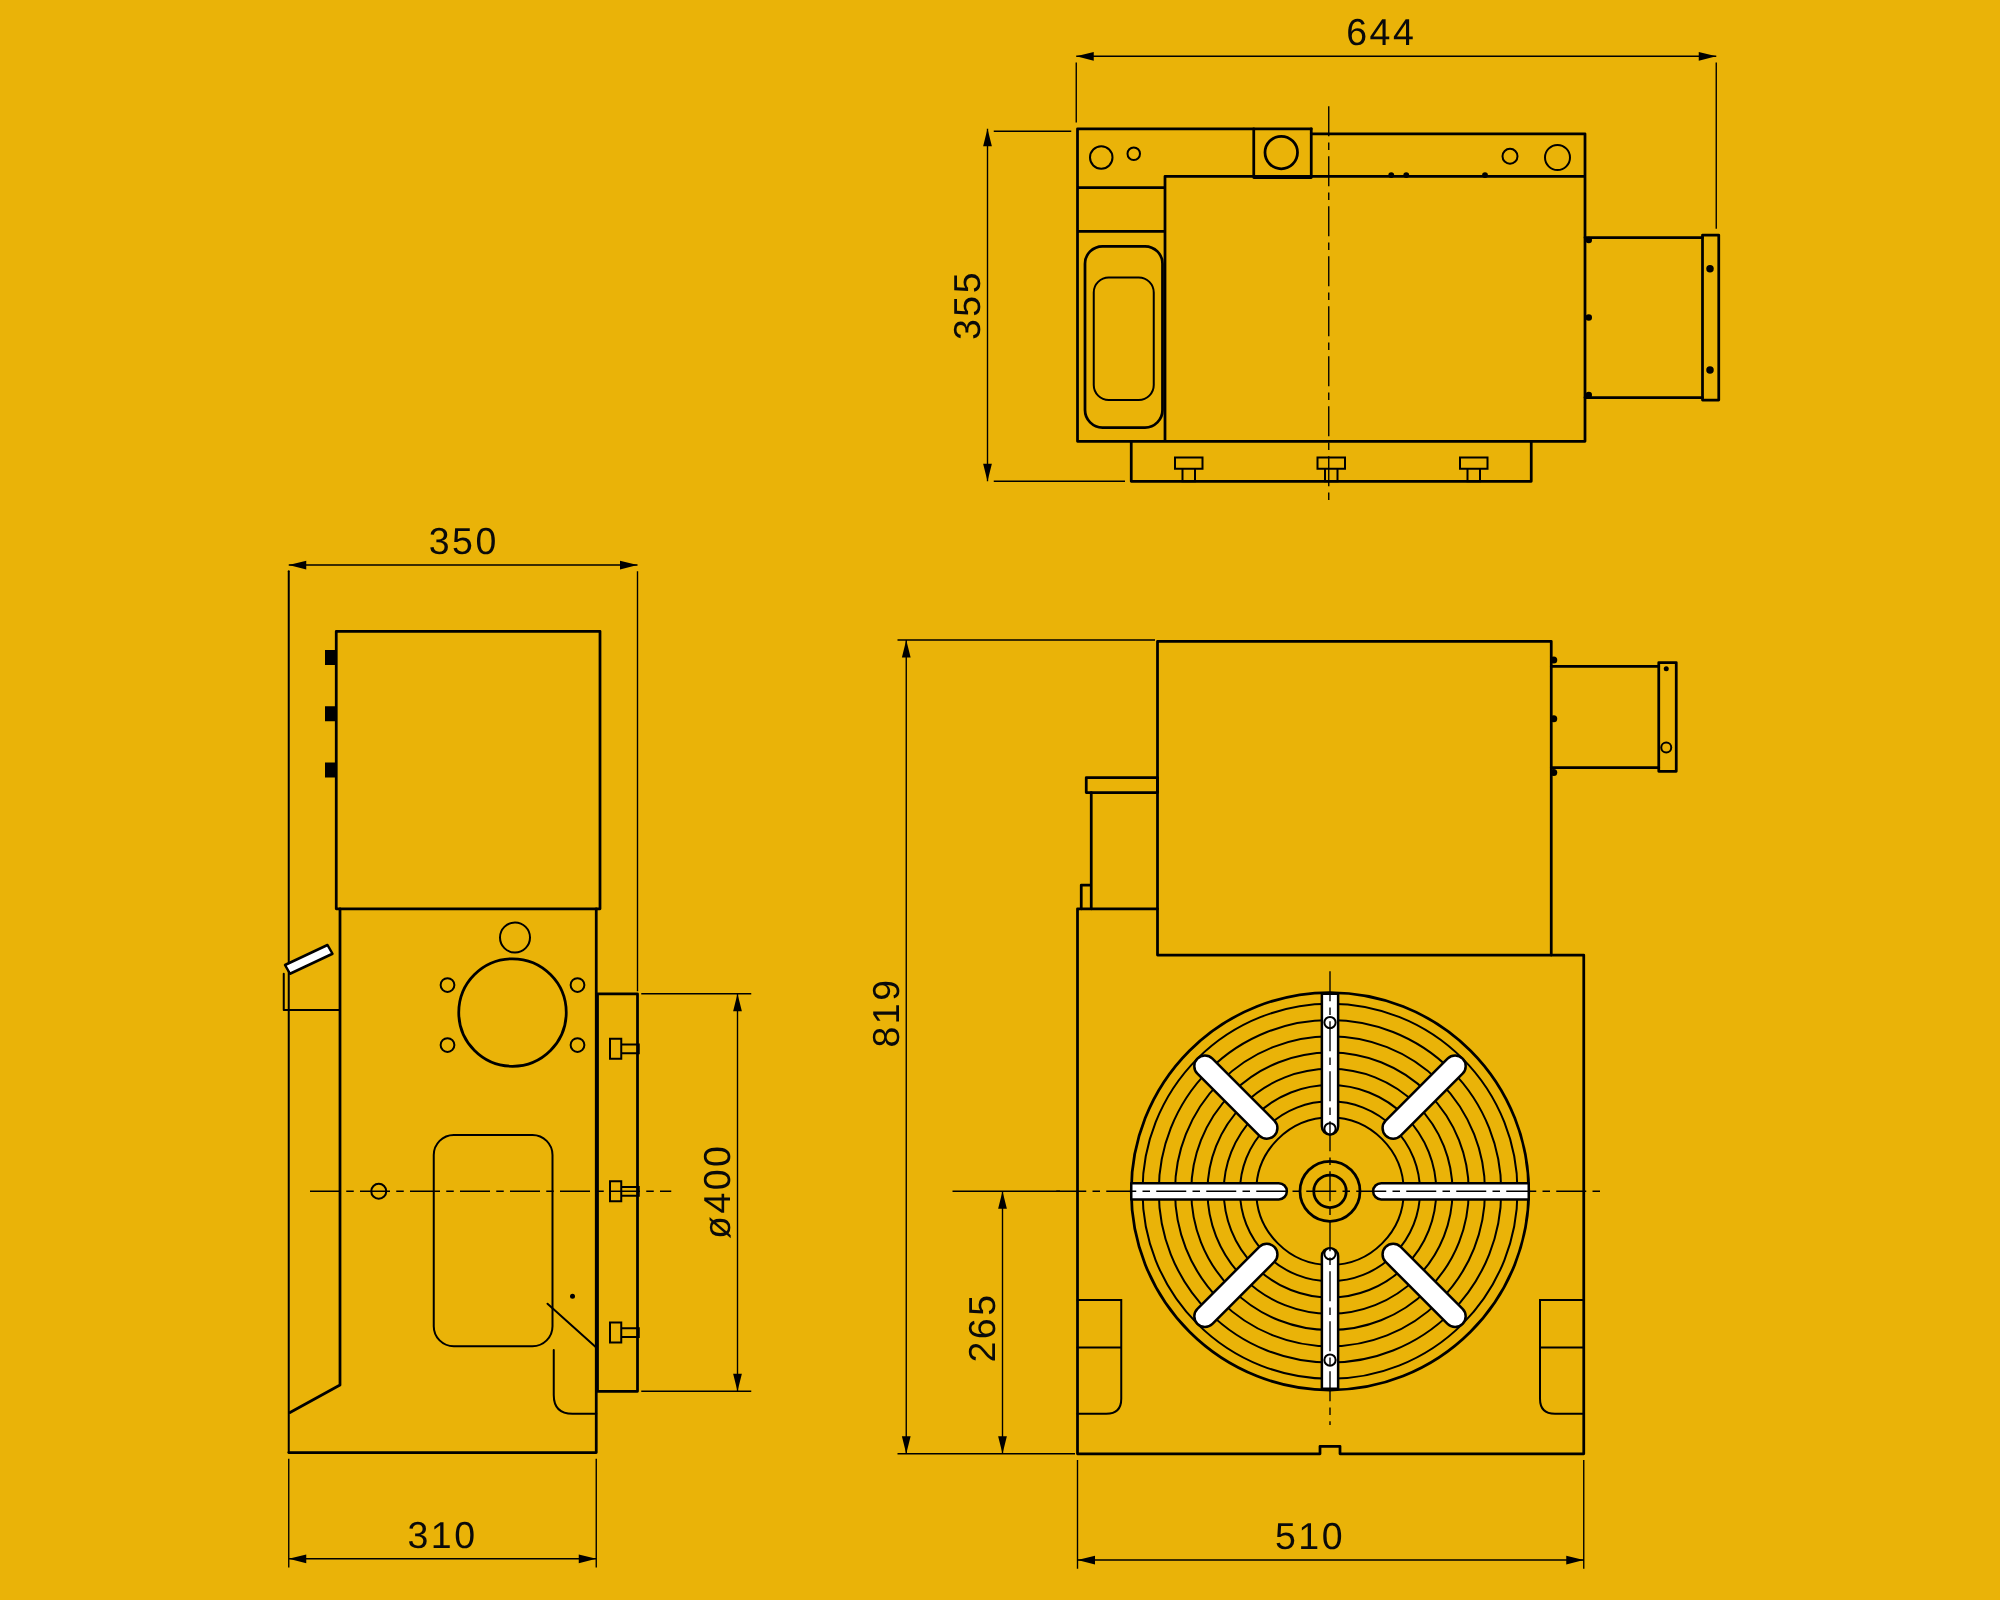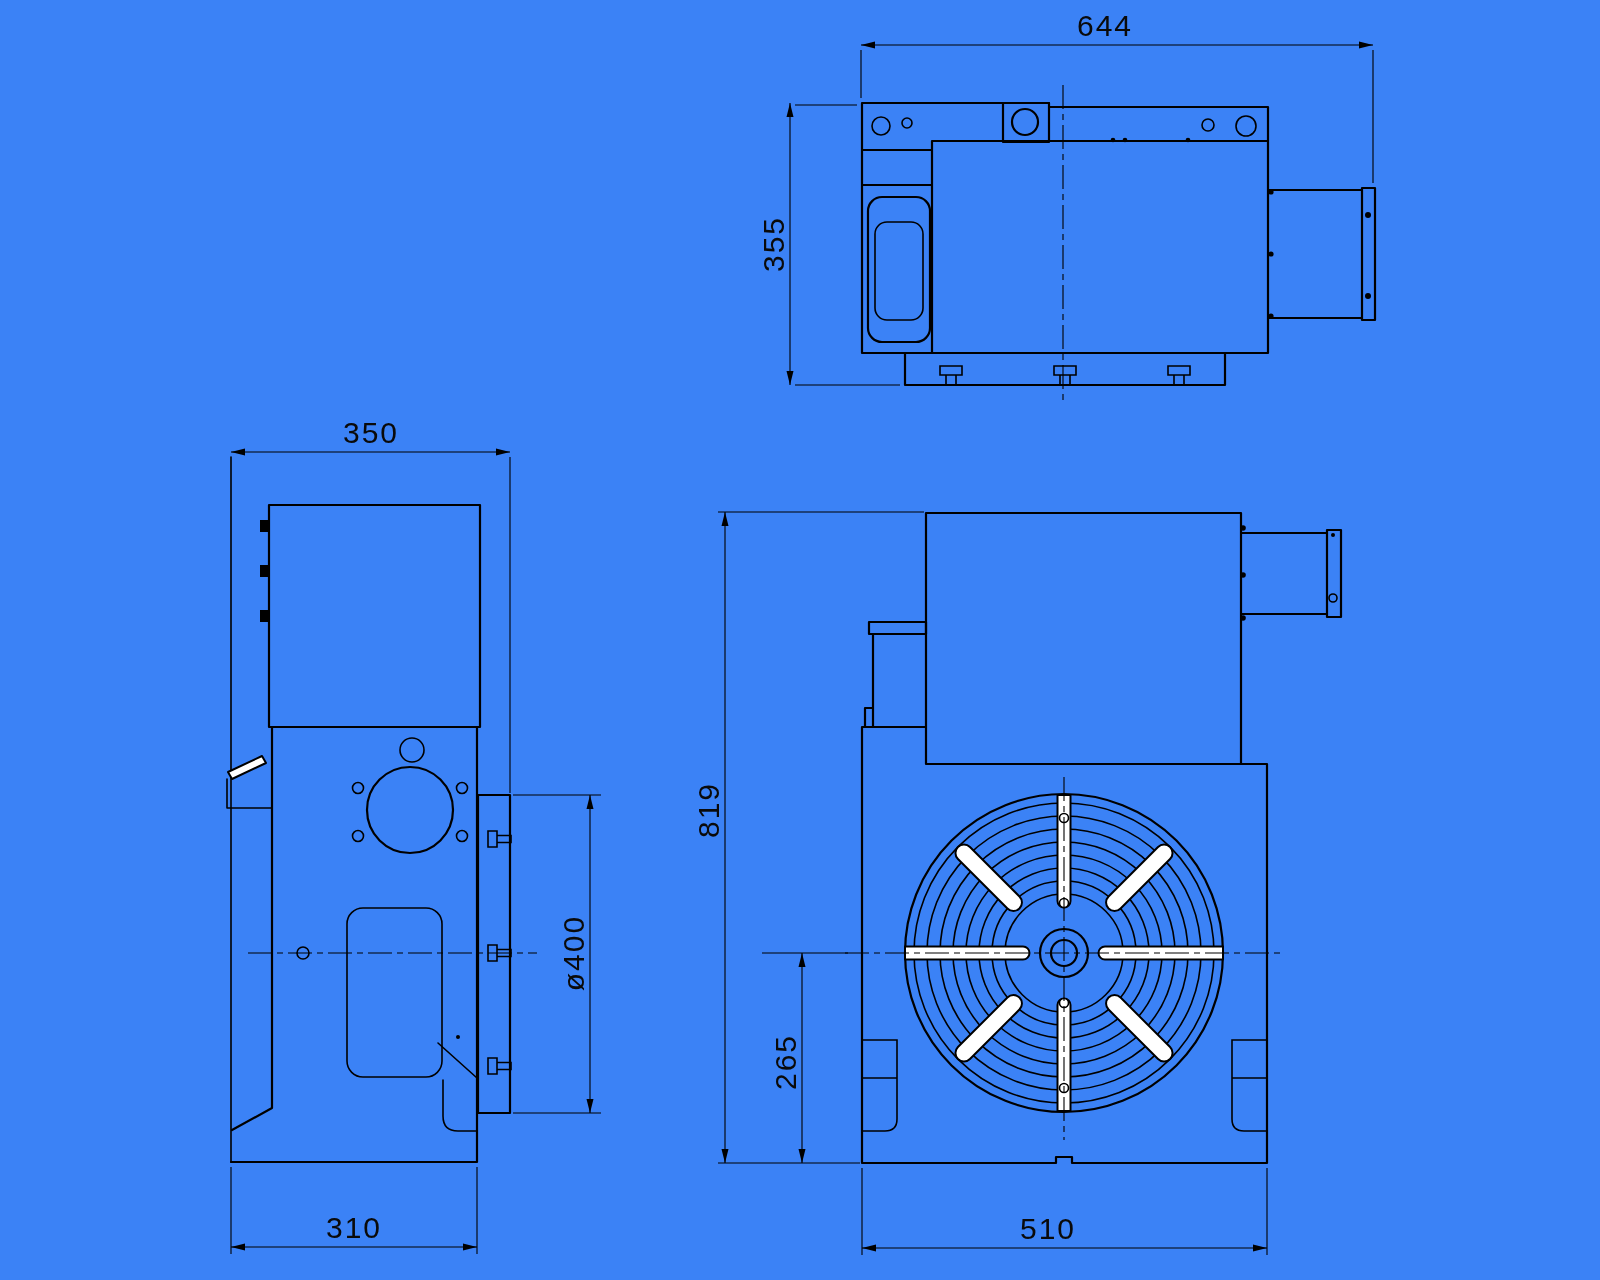--- a/index.html
+++ b/index.html
@@ -1,16 +1,16 @@
 <!DOCTYPE html>
 <html><head>
 <meta charset="utf-8">
 <style>
   html,body{margin:0;padding:0;background:#ffffff;}
-  .canvas-wrap{width:1600px;height:1280px;background:#3b82f6;position:relative;overflow:hidden;}
+  .canvas-wrap{width:1600px;height:1280px;background:#eab308;position:relative;overflow:hidden;}
   svg{display:block;}
   .ol{stroke:#000;stroke-width:2.2;fill:none;stroke-linecap:round;stroke-linejoin:round;}
   .ol15{stroke:#000;stroke-width:1.6;fill:none;stroke-linecap:round;}
   .olf{stroke:#000;stroke-width:2;fill:#fff;stroke-linejoin:round;}
   .tl{stroke:#000;stroke-width:1.1;fill:none;}
   .cl{stroke:#000;stroke-width:1.1;fill:none;stroke-dasharray:24 5 6 5;}
   .dot{fill:#000;stroke:none;}
   .arr{fill:#000;stroke:none;}
   .scf{fill:#fff;stroke:#000;stroke-width:1.6;}
   text.dim{font-family:"Liberation Sans","DejaVu Sans",sans-serif;font-size:30px;fill:#0a0a0a;letter-spacing:2px;}

